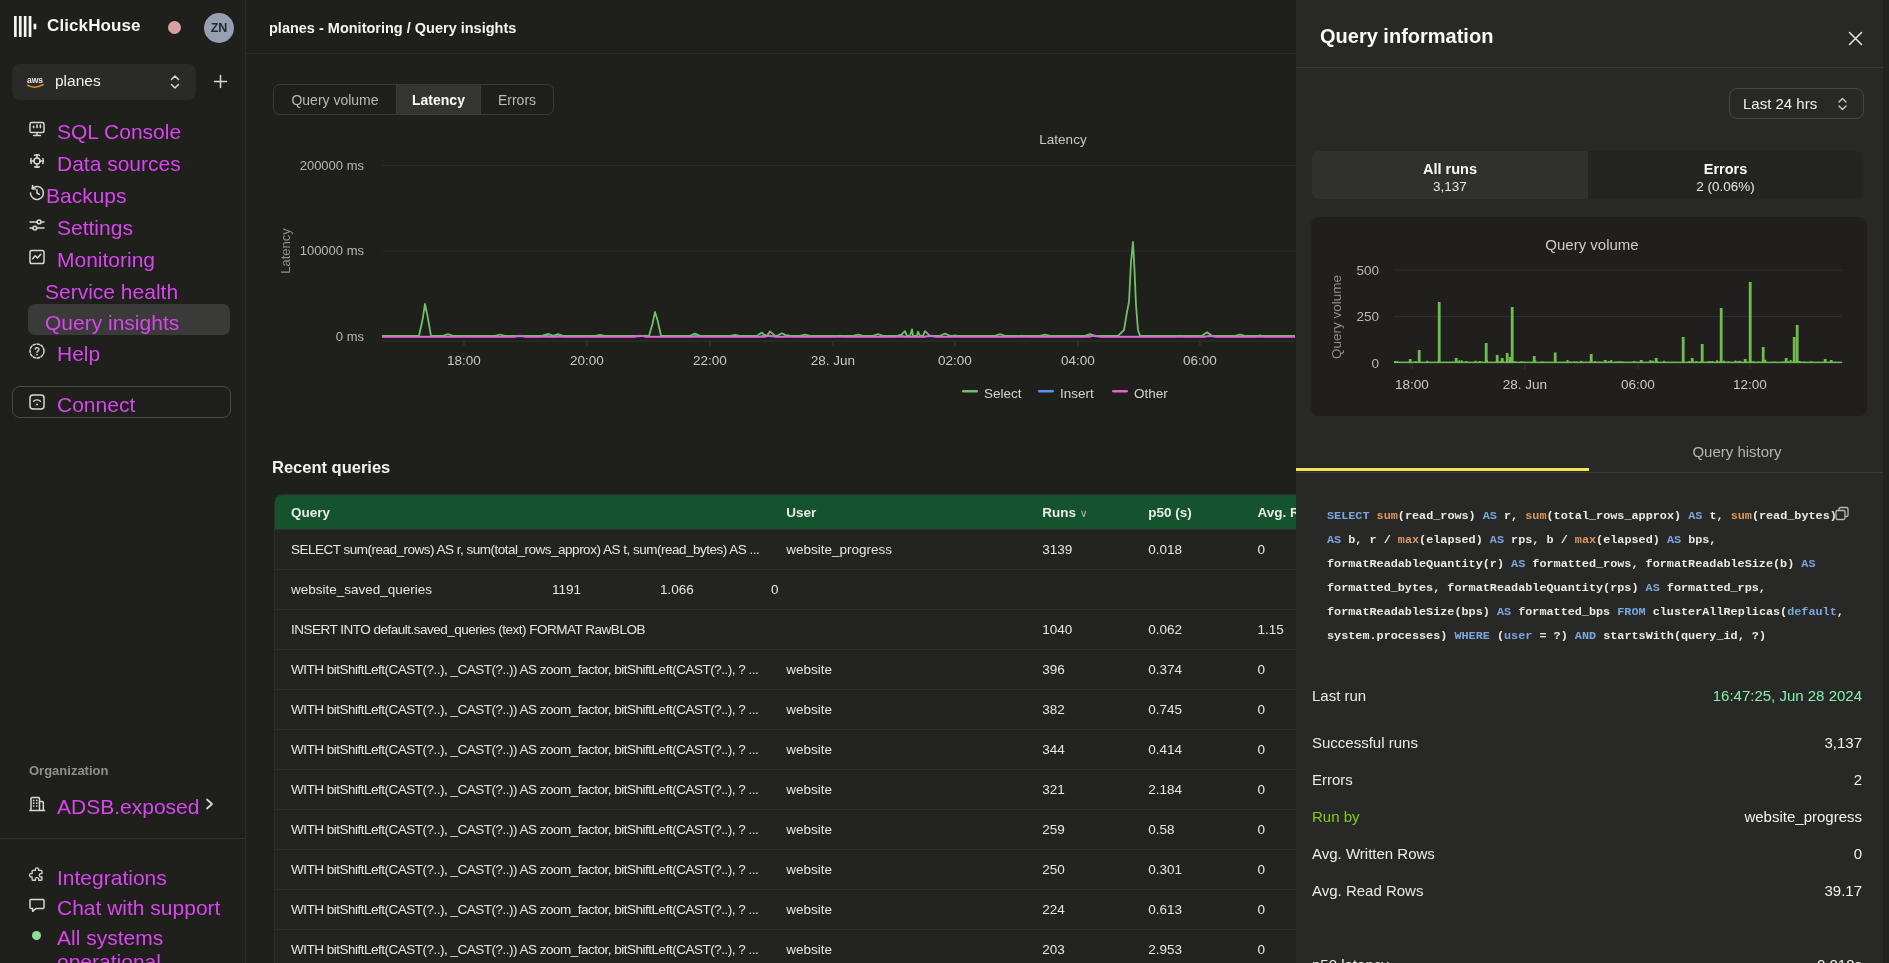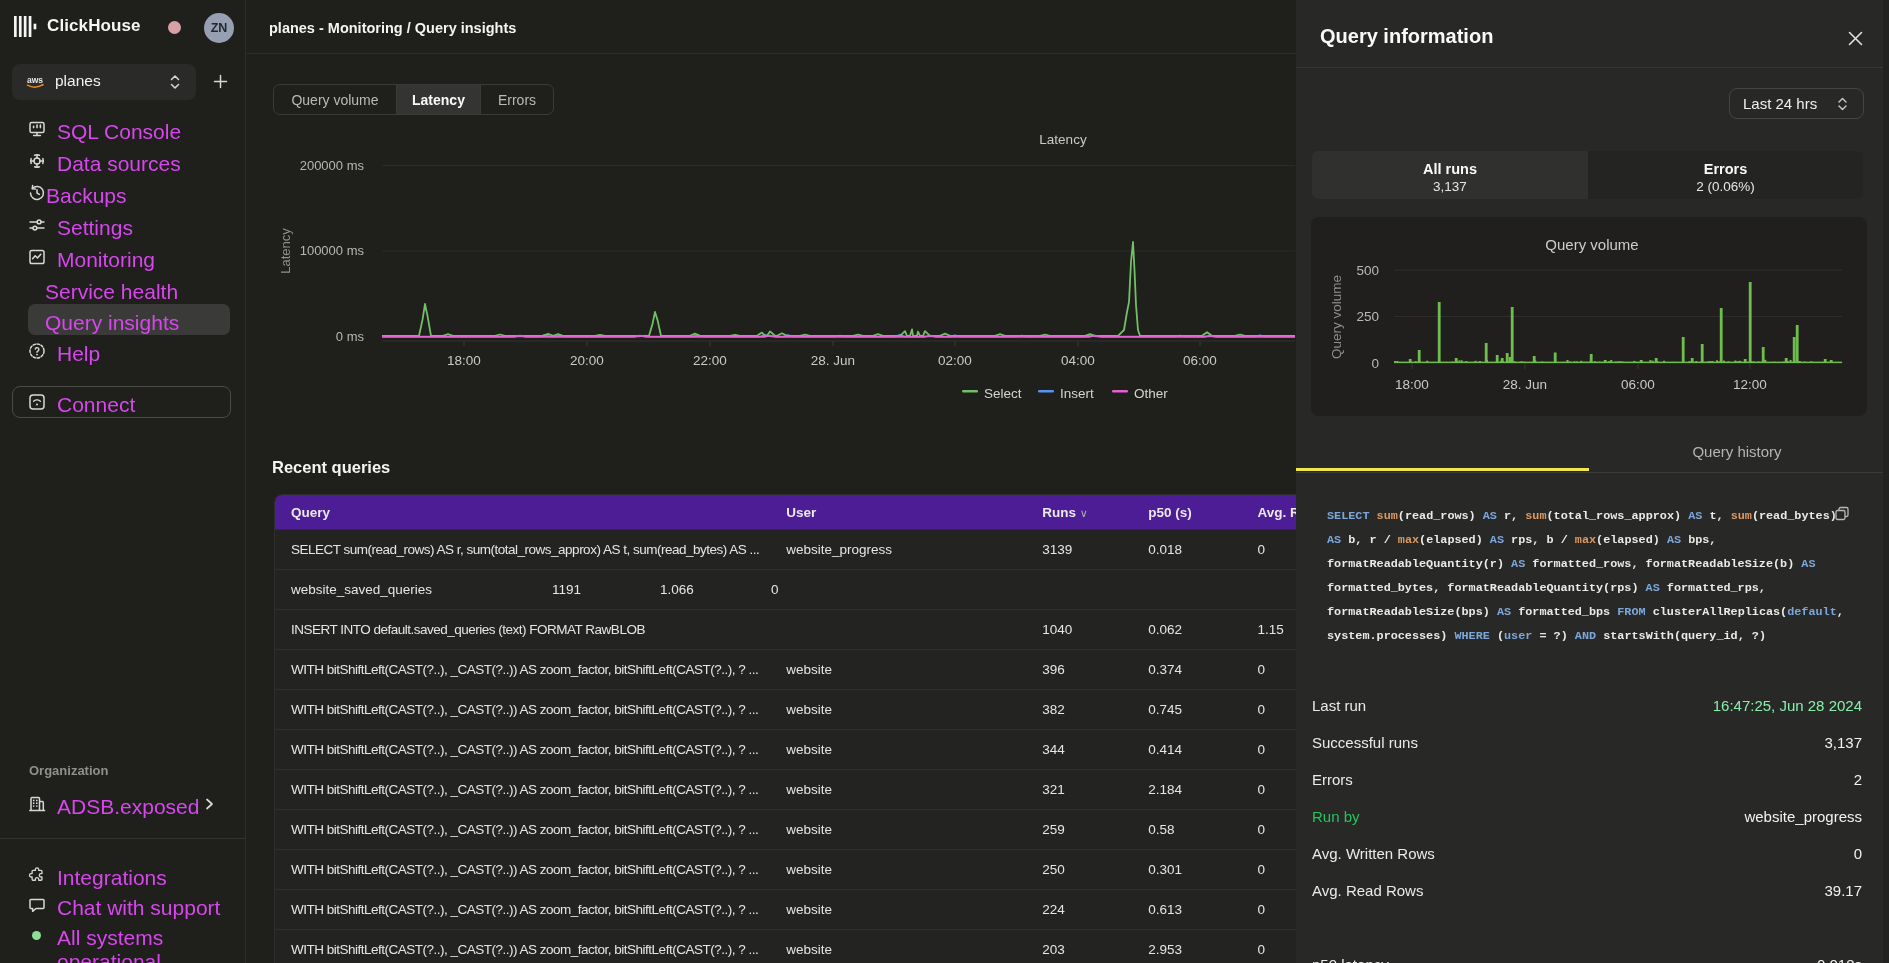--- a/index.html
+++ b/index.html
@@ -160,21 +160,21 @@
 <text x="738" y="273" font-size="13.5" fill="#d4d4d2">Select</text>
 <rect x="792" y="265" width="16" height="2.6" rx="1.3" fill="#5794F2"></rect>
 <text x="814" y="273" font-size="13.5" fill="#d4d4d2">Insert</text>
 <rect x="866" y="265" width="16" height="2.6" rx="1.3" fill="#E561D2"></rect>
 <text x="888" y="273" font-size="13.5" fill="#d4d4d2">Other</text>
   </svg>
 
   <div class="abs" style="left:26px;top:458px;font-size:16.5px;font-weight:700;color:#f4f4f2">Recent queries</div>
 
   <div class="abs" style="left:28px;top:494px;width:1104px;border:1px solid #2e2e2c;border-radius:8px 8px 0 0;overflow:hidden;font-size:13.5px">
-<div style="display:flex;height:34px;background:#4c1d95;color:#eaeae8;font-weight:700;align-items:center">
+<div style="display:flex;height:34px;background:#14532d;color:#eaeae8;font-weight:700;align-items:center">
         <div style="width:505px;padding-left:16px">Query</div>
         <div style="width:261px;padding-left:16px">User</div>
         <div style="width:108px;padding-left:16px">Runs <span style="font-weight:400;color:#b0b0ae;font-size:11px">∨</span></div>
         <div style="width:109px;padding-left:16px">p50 (s)</div>
         <div style="width:140px;padding-left:18px">Avg. Read Rows</div>
       </div>
 <div style="display:flex;height:40px;background:#232321;border-top:1px solid #2e2e2c;align-items:center;color:#e6e6e4">
         <div style="width:505px;padding-left:16px;white-space:nowrap;overflow:hidden;letter-spacing:-0.5px">SELECT sum(read_rows) AS r, sum(total_rows_approx) AS t, sum(read_bytes) AS ...</div>
         <div style="width:261px;padding-left:16px">website_progress</div>
         <div style="width:108px;padding-left:16px">3139</div>
@@ -530,34 +530,34 @@
   <div class="abs" style="left:0;top:468px;width:293px;height:3px;background:#f2e74e"></div>
 
   <div class="abs" style="left:31px;top:504px;width:520px;font-family:'Liberation Mono',monospace;font-size:11.8px;font-weight:700;line-height:24px;color:#eaeae8;white-space:pre"><i style="color:#7ba7dc">SELECT</i> <i style="color:#dd9a62">sum</i>(read_rows) <i style="color:#7ba7dc">AS</i> r, <i style="color:#dd9a62">sum</i>(total_rows_approx) <i style="color:#7ba7dc">AS</i> t, <i style="color:#dd9a62">sum</i>(read_bytes)<br><i style="color:#7ba7dc">AS</i> b, r / <i style="color:#dd9a62">max</i>(elapsed) <i style="color:#7ba7dc">AS</i> rps, b / <i style="color:#dd9a62">max</i>(elapsed) <i style="color:#7ba7dc">AS</i> bps,<br>formatReadableQuantity(r) <i style="color:#7ba7dc">AS</i> formatted_rows, formatReadableSize(b) <i style="color:#7ba7dc">AS</i><br>formatted_bytes, formatReadableQuantity(rps) <i style="color:#7ba7dc">AS</i> formatted_rps,<br>formatReadableSize(bps) <i style="color:#7ba7dc">AS</i> formatted_bps <i style="color:#7ba7dc">FROM</i> clusterAllReplicas(<i style="color:#7ba7dc">default</i>,<br>system.processes) <i style="color:#7ba7dc">WHERE</i> (<i style="color:#7ba7dc">user</i> = ?) <i style="color:#7ba7dc">AND</i> startsWith(query_id, ?)</div>
     <style>#panel i{font-style:normal}</style>
   <svg class="abs" style="left:538px;top:506px" width="16" height="16" viewBox="0 0 16 16">
     <rect x="5" y="1.5" width="9" height="9" rx="1.5" stroke="#b9b9b7" stroke-width="1.3" fill="none"></rect>
     <path d="M3.5 5 H3 a1.5 1.5 0 0 0 -1.5 1.5 V13 A1.5 1.5 0 0 0 3 14.5 h6.5 a1.5 1.5 0 0 0 1.5 -1.5 v-.5" stroke="#b9b9b7" stroke-width="1.3" fill="none" display="none"></path>
     <rect x="2" y="4.5" width="9" height="9" rx="1.5" stroke="#b9b9b7" stroke-width="1.3" fill="#272725"></rect>
   </svg>
 
-  <div class="abs" style="left:16px;top:687px;width:551px;height:37px;display:flex;align-items:center;justify-content:space-between;font-size:15px">
+  <div class="abs" style="left:16px;top:687px;width:551px;height:37px;display:flex;justify-content:space-between;font-size:15px">
       <div style="color:#eaeae8">Last run</div>
       <div style="color:#86efac;padding-right:1px">16:47:25, Jun 28 2024</div>
     </div>
 <div class="abs" style="left:16px;top:724px;width:551px;height:37px;display:flex;align-items:center;justify-content:space-between;font-size:15px">
       <div style="color:#eaeae8">Successful runs</div>
       <div style="color:#f2f2f0;padding-right:1px">3,137</div>
     </div>
 <div class="abs" style="left:16px;top:761px;width:551px;height:37px;display:flex;align-items:center;justify-content:space-between;font-size:15px">
       <div style="color:#eaeae8">Errors</div>
       <div style="color:#f2f2f0;padding-right:1px">2</div>
     </div>
 <div class="abs" style="left:16px;top:798px;width:551px;height:37px;display:flex;align-items:center;justify-content:space-between;font-size:15px">
-      <div style="color:#22c55e">Run by</div>
+      <div style="color:#84cc16">Run by</div>
       <div style="color:#f2f2f0;padding-right:1px">website_progress</div>
     </div>
 <div class="abs" style="left:16px;top:835px;width:551px;height:37px;display:flex;align-items:center;justify-content:space-between;font-size:15px">
       <div style="color:#eaeae8">Avg. Written Rows</div>
       <div style="color:#f2f2f0;padding-right:1px">0</div>
     </div>
 <div class="abs" style="left:16px;top:872px;width:551px;height:37px;display:flex;align-items:center;justify-content:space-between;font-size:15px">
       <div style="color:#eaeae8">Avg. Read Rows</div>
       <div style="color:#f2f2f0;padding-right:1px">39.17</div>
     </div>

